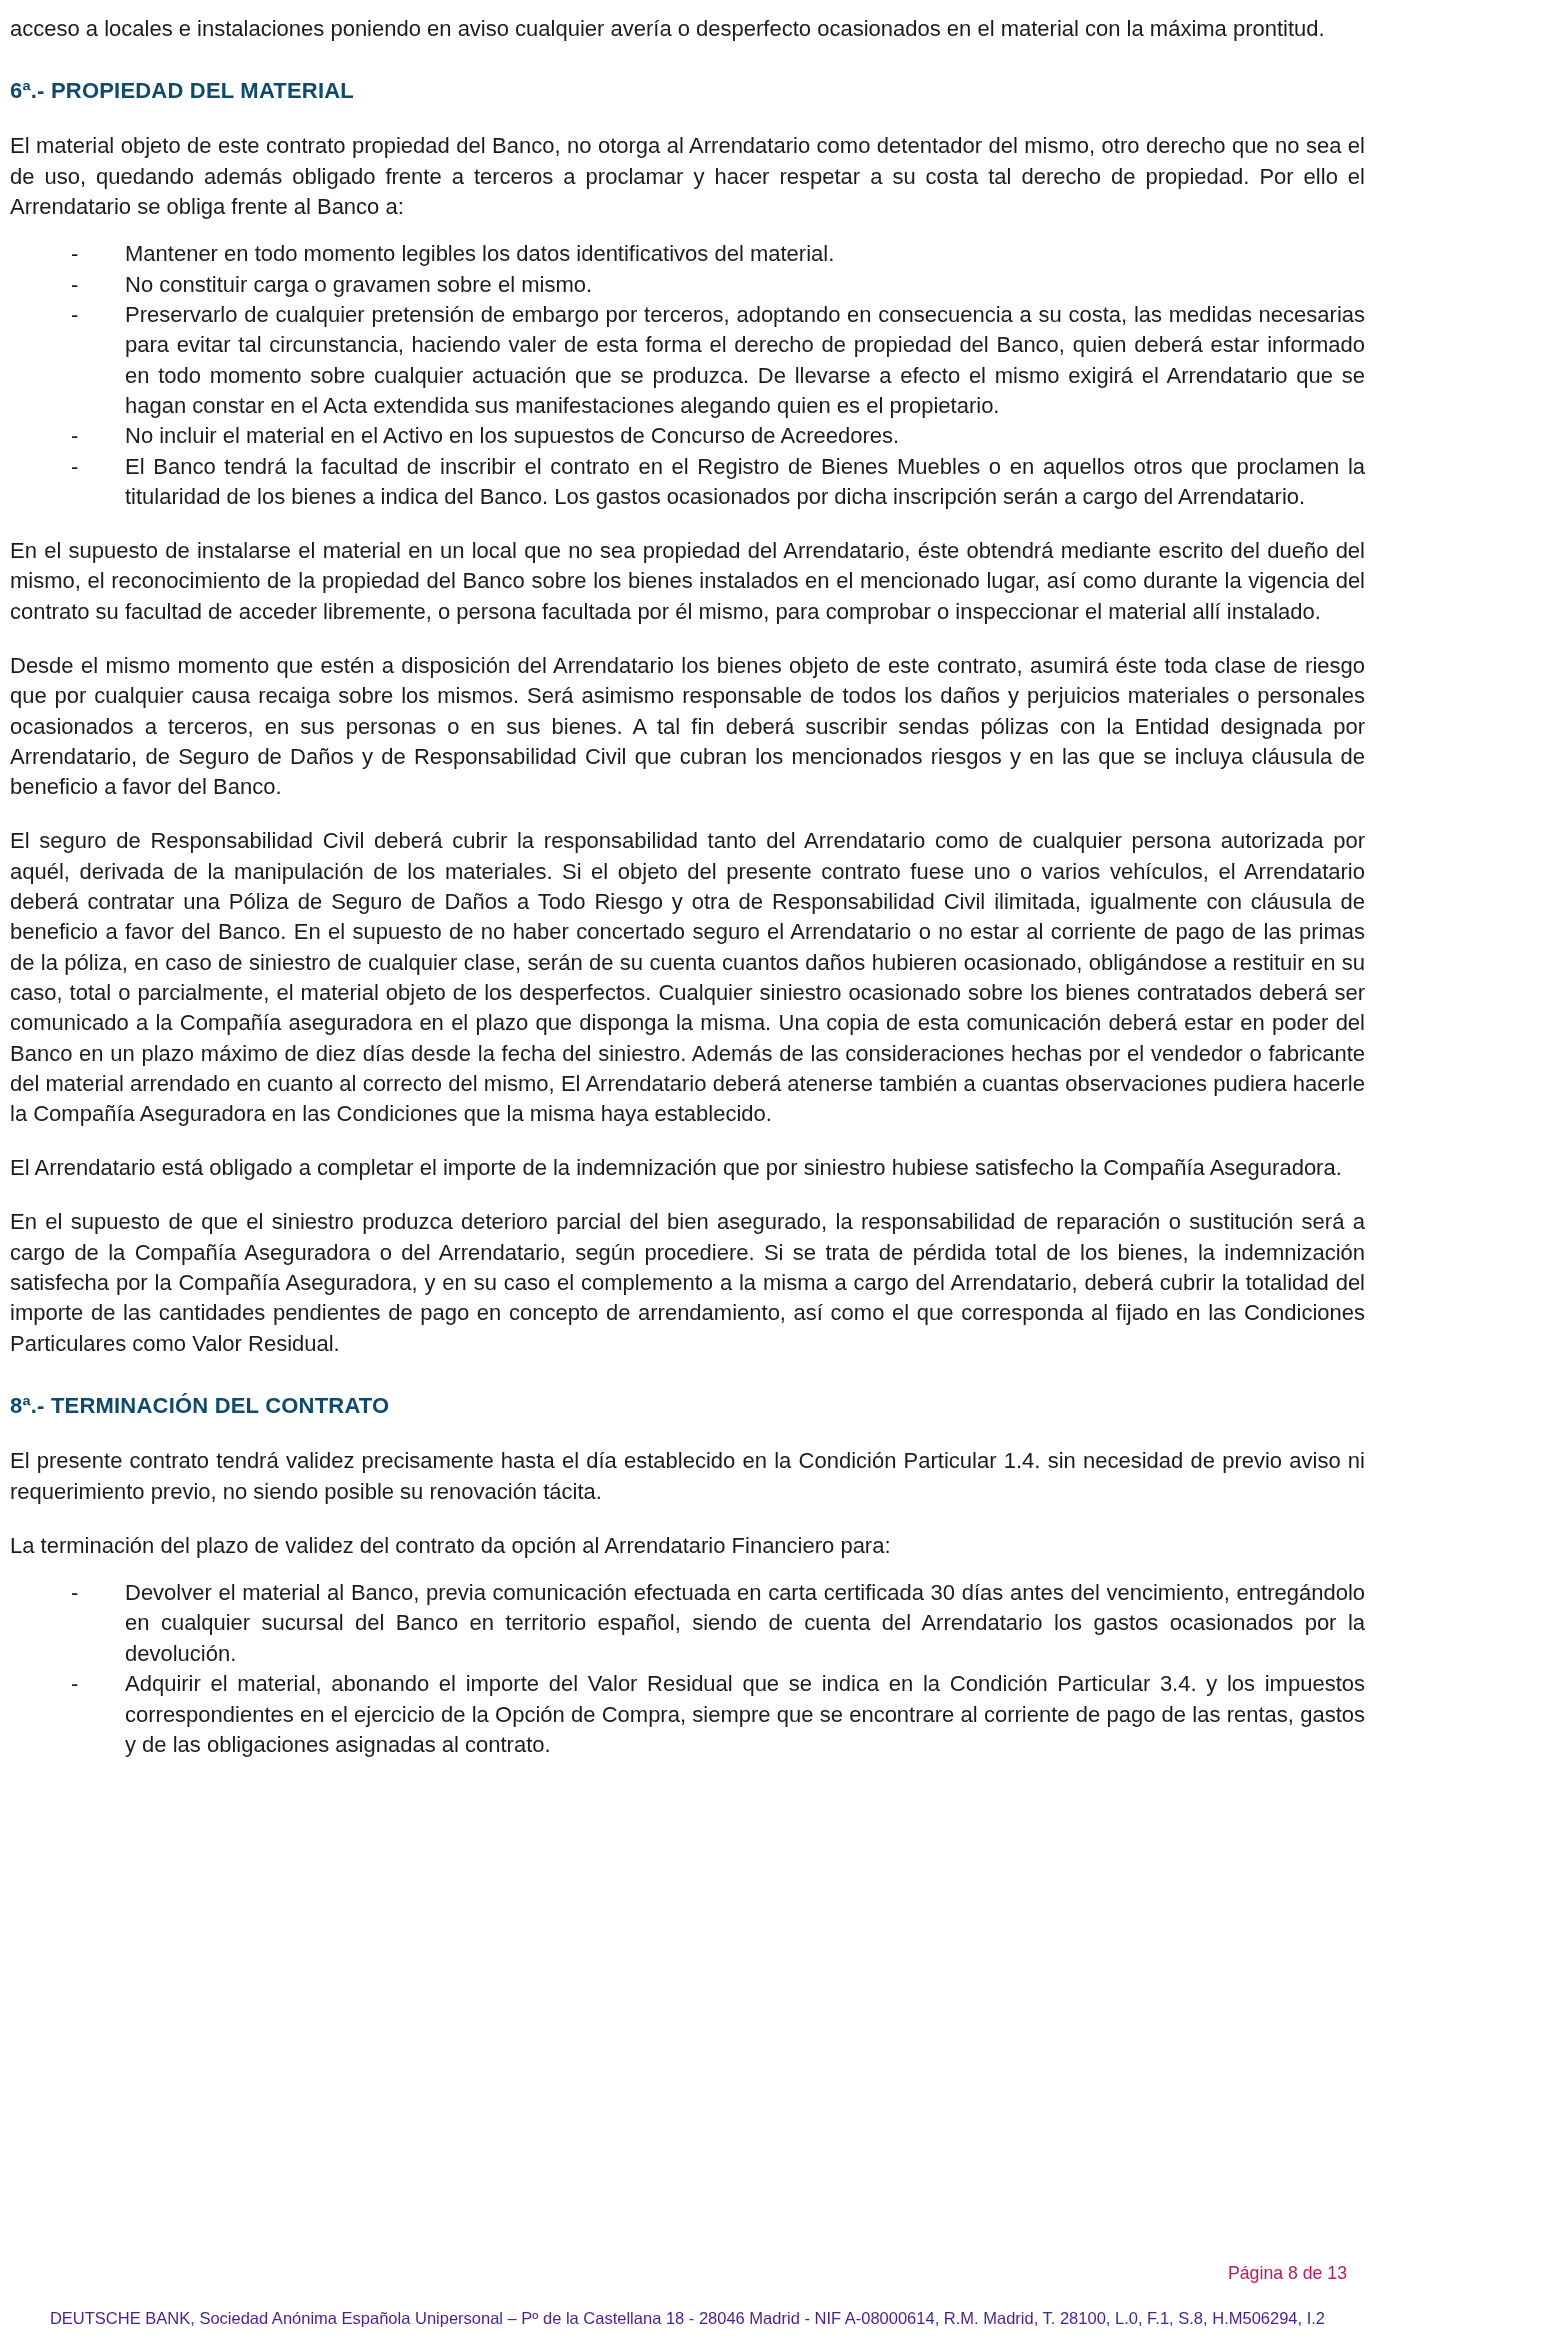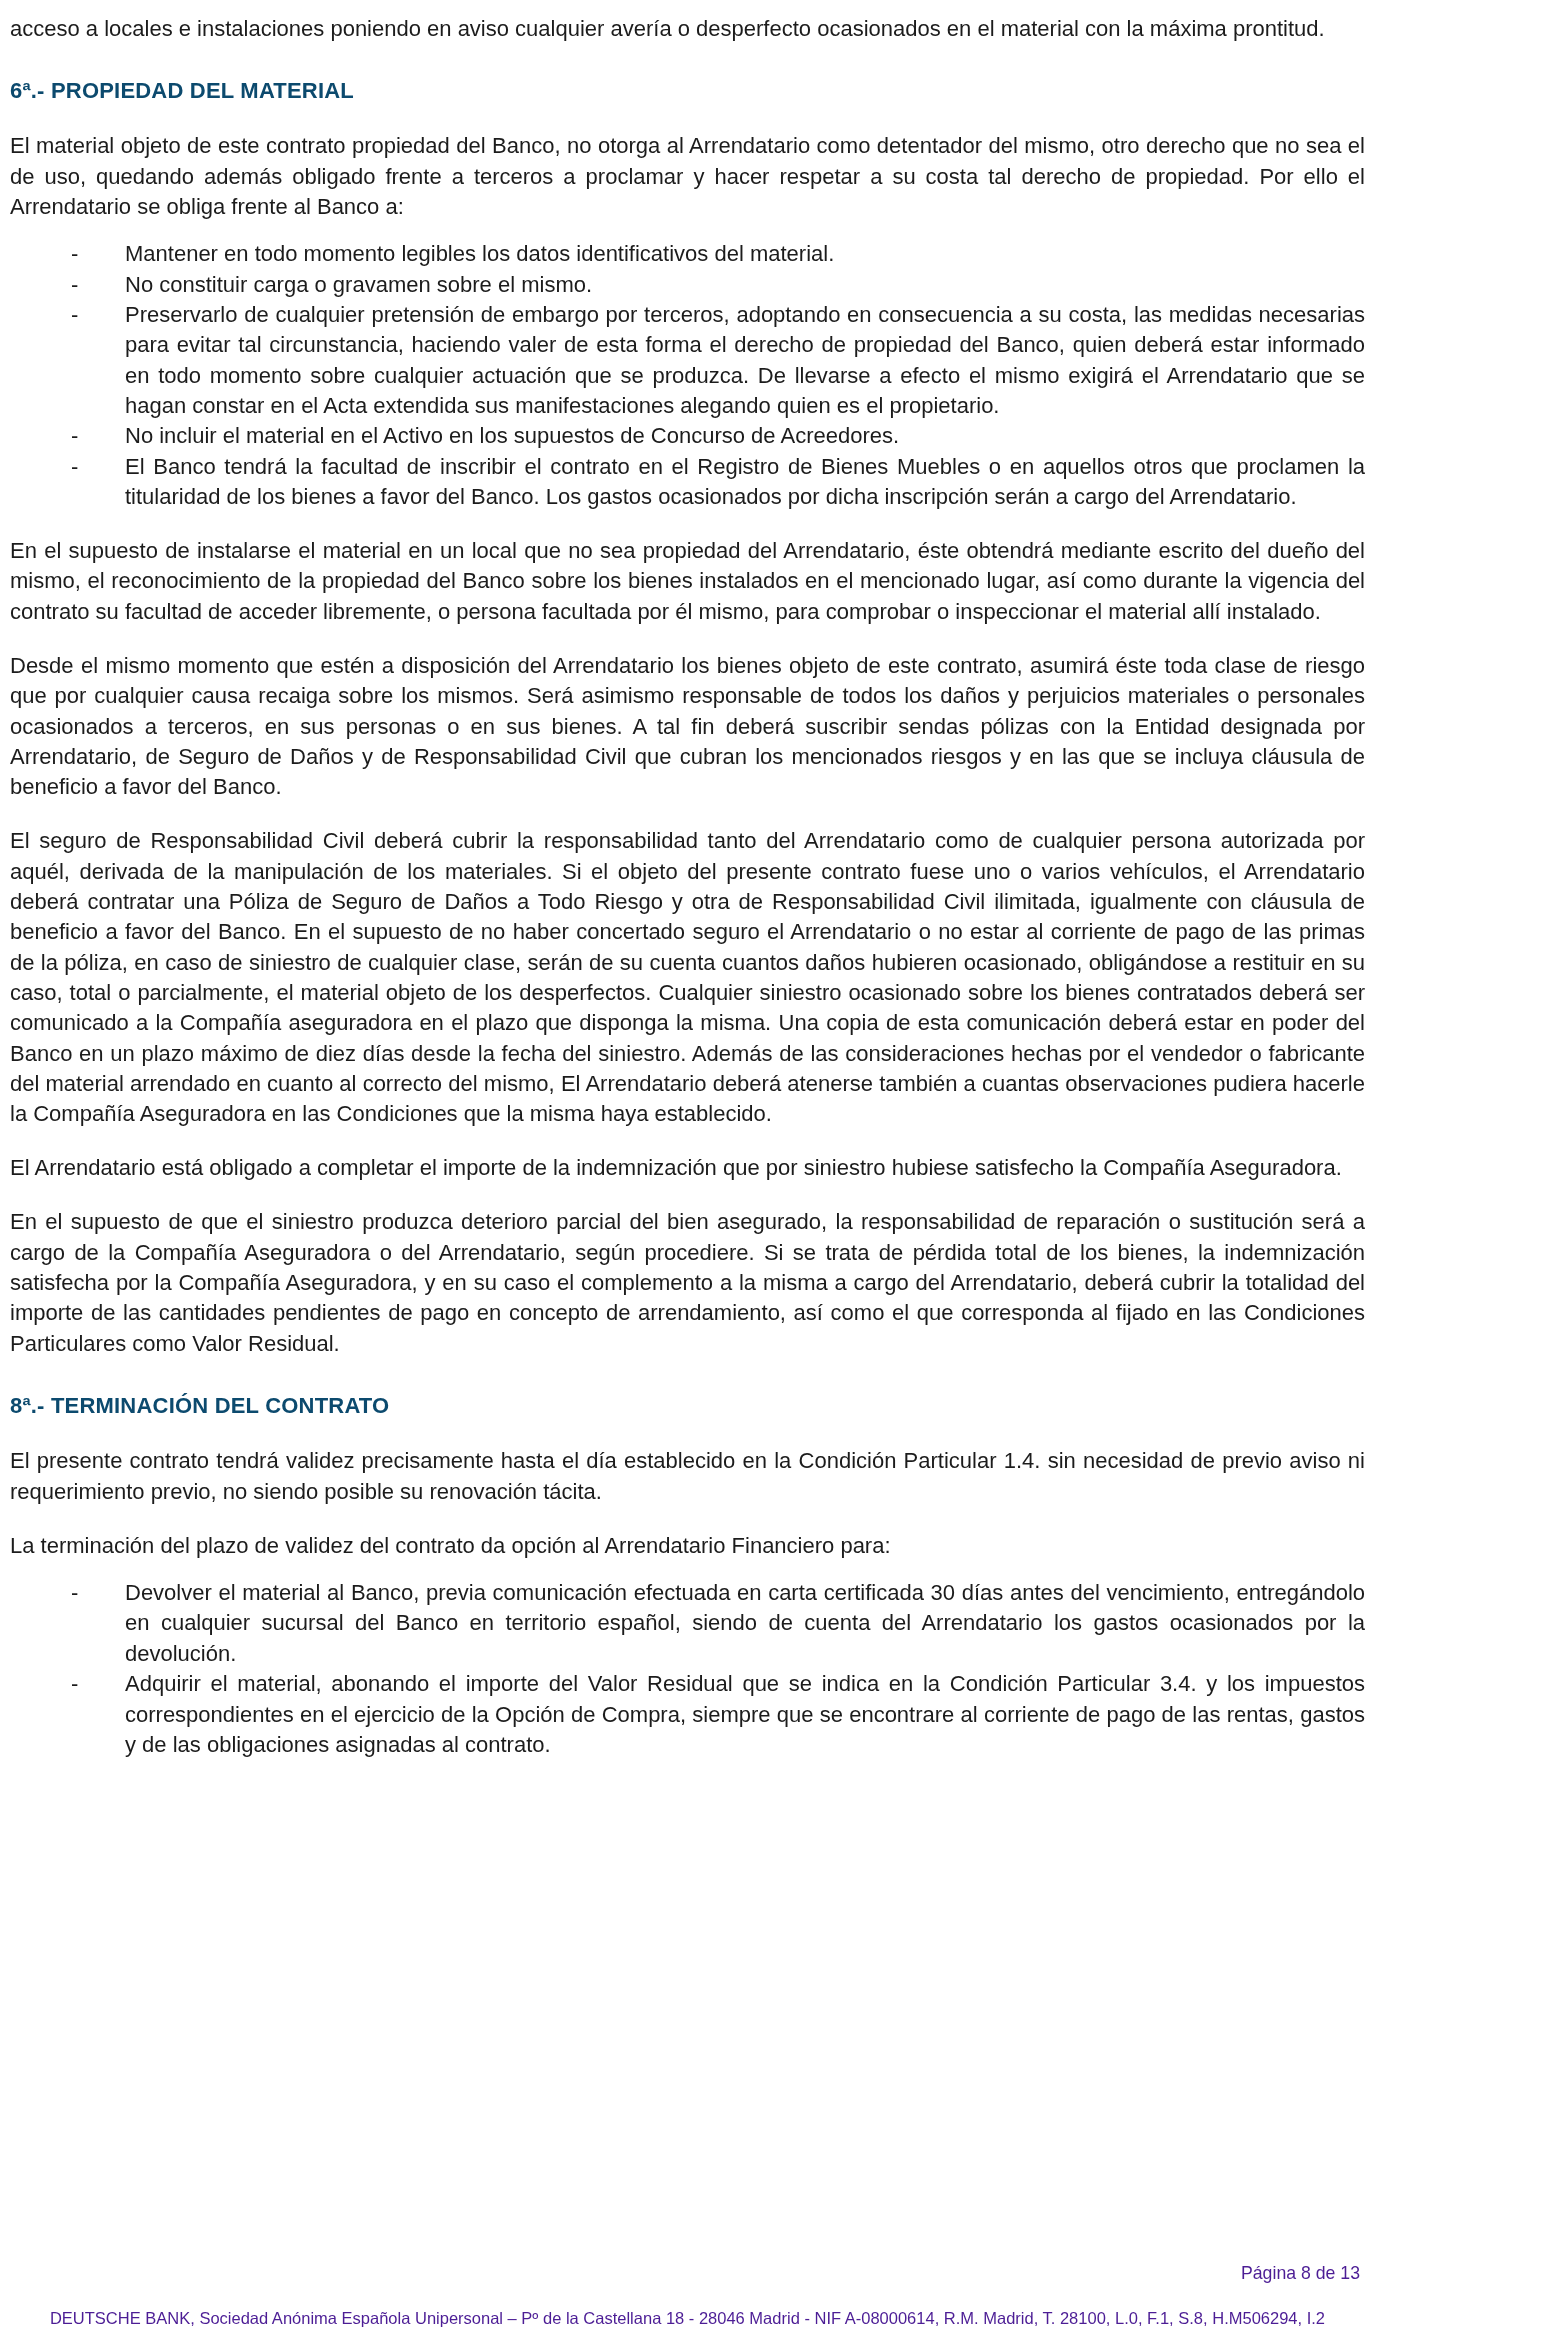--- a/index.html
+++ b/index.html
@@ -55,22 +55,22 @@
     flex: 1 1 auto;
     text-align: justify;
   }
   .footer {
     margin-top: auto;
     padding-top: 34px;
   }
   .page-number {
     text-align: right;
     font-size: 17.7px;
-    color: #4c1d95;
-    margin: 0 5px 22px 0;
+    color: #be185d;
+    margin: 0 18px 22px 0;
   }
   .legal-line {
     text-align: center;
     font-size: 16.5px;
     color: #4c1d95;
     margin: 0;
     white-space: nowrap;
   }
 </style>
 </head>
@@ -96,21 +96,21 @@
     <li>
       <span class="marker">-</span>
       <span class="li-text">Preservarlo de cualquier pretensión de embargo por terceros, adoptando en consecuencia a su costa, las medidas necesarias para evitar tal circunstancia, haciendo valer de esta forma el derecho de propiedad del Banco, quien deberá estar informado en todo momento sobre cualquier actuación que se produzca. De llevarse a efecto el mismo exigirá el Arrendatario que se hagan constar en el Acta extendida sus manifestaciones alegando quien es el propietario.</span>
     </li>
     <li>
       <span class="marker">-</span>
       <span class="li-text">No incluir el material en el Activo en los supuestos de Concurso de Acreedores.</span>
     </li>
     <li>
       <span class="marker">-</span>
-      <span class="li-text">El Banco tendrá la facultad de inscribir el contrato en el Registro de Bienes Muebles o en aquellos otros que proclamen la titularidad de los bienes a favor del Banco. Los gastos ocasionados por dicha inscripción serán a cargo del Arrendatario.</span>
+      <span class="li-text">El Banco tendrá la facultad de inscribir el contrato en el Registro de Bienes Muebles o en aquellos otros que proclamen la titularidad de los bienes a indica del Banco. Los gastos ocasionados por dicha inscripción serán a cargo del Arrendatario.</span>
     </li>
   </ul>
 
   <p class="body-par">En el supuesto de instalarse el material en un local que no sea propiedad del Arrendatario, éste obtendrá mediante escrito del dueño del mismo, el reconocimiento de la propiedad del Banco sobre los bienes instalados en el mencionado lugar, así como durante la vigencia del contrato su facultad de acceder libremente, o persona facultada por él mismo, para comprobar o inspeccionar el material allí instalado.</p>
 
 
   <p class="body-par">Desde el mismo momento que estén a disposición del Arrendatario los bienes objeto de este contrato, asumirá éste toda clase de riesgo que por cualquier causa recaiga sobre los mismos. Será asimismo responsable de todos los daños y perjuicios materiales o personales ocasionados a terceros, en sus personas o en sus bienes. A tal fin deberá suscribir sendas pólizas con la Entidad designada por Arrendatario, de Seguro de Daños y de Responsabilidad Civil que cubran los mencionados riesgos y en las que se incluya cláusula de beneficio a favor del Banco.</p>
   <p class="body-par">El seguro de Responsabilidad Civil deberá cubrir la responsabilidad tanto del Arrendatario como de cualquier persona autorizada por aquél, derivada de la manipulación de los materiales. Si el objeto del presente contrato fuese uno o varios vehículos, el Arrendatario deberá contratar una Póliza de Seguro de Daños a Todo Riesgo y otra de Responsabilidad Civil ilimitada, igualmente con cláusula de beneficio a favor del Banco. En el supuesto de no haber concertado seguro el Arrendatario o no estar al corriente de pago de las primas de la póliza, en caso de siniestro de cualquier clase, serán de su cuenta cuantos daños hubieren ocasionado, obligándose a restituir en su caso, total o parcialmente, el material objeto de los desperfectos. Cualquier siniestro ocasionado sobre los bienes contratados deberá ser comunicado a la Compañía aseguradora en el plazo que disponga la misma. Una copia de esta comunicación deberá estar en poder del Banco en un plazo máximo de diez días desde la fecha del siniestro. Además de las consideraciones hechas por el vendedor o fabricante del material arrendado en cuanto al correcto del mismo, El Arrendatario deberá atenerse también a cuantas observaciones pudiera hacerle la Compañía Aseguradora en las Condiciones que la misma haya establecido.</p>
   <p class="body-par">El Arrendatario está obligado a completar el importe de la indemnización que por siniestro hubiese satisfecho la Compañía Aseguradora.</p>
   <p class="body-par">En el supuesto de que el siniestro produzca deterioro parcial del bien asegurado, la responsabilidad de reparación o sustitución será a cargo de la Compañía Aseguradora o del Arrendatario, según procediere. Si se trata de pérdida total de los bienes, la indemnización satisfecha por la Compañía Aseguradora, y en su caso el complemento a la misma a cargo del Arrendatario, deberá cubrir la totalidad del importe de las cantidades pendientes de pago en concepto de arrendamiento, así como el que corresponda al fijado en las Condiciones Particulares como Valor Residual.</p>

